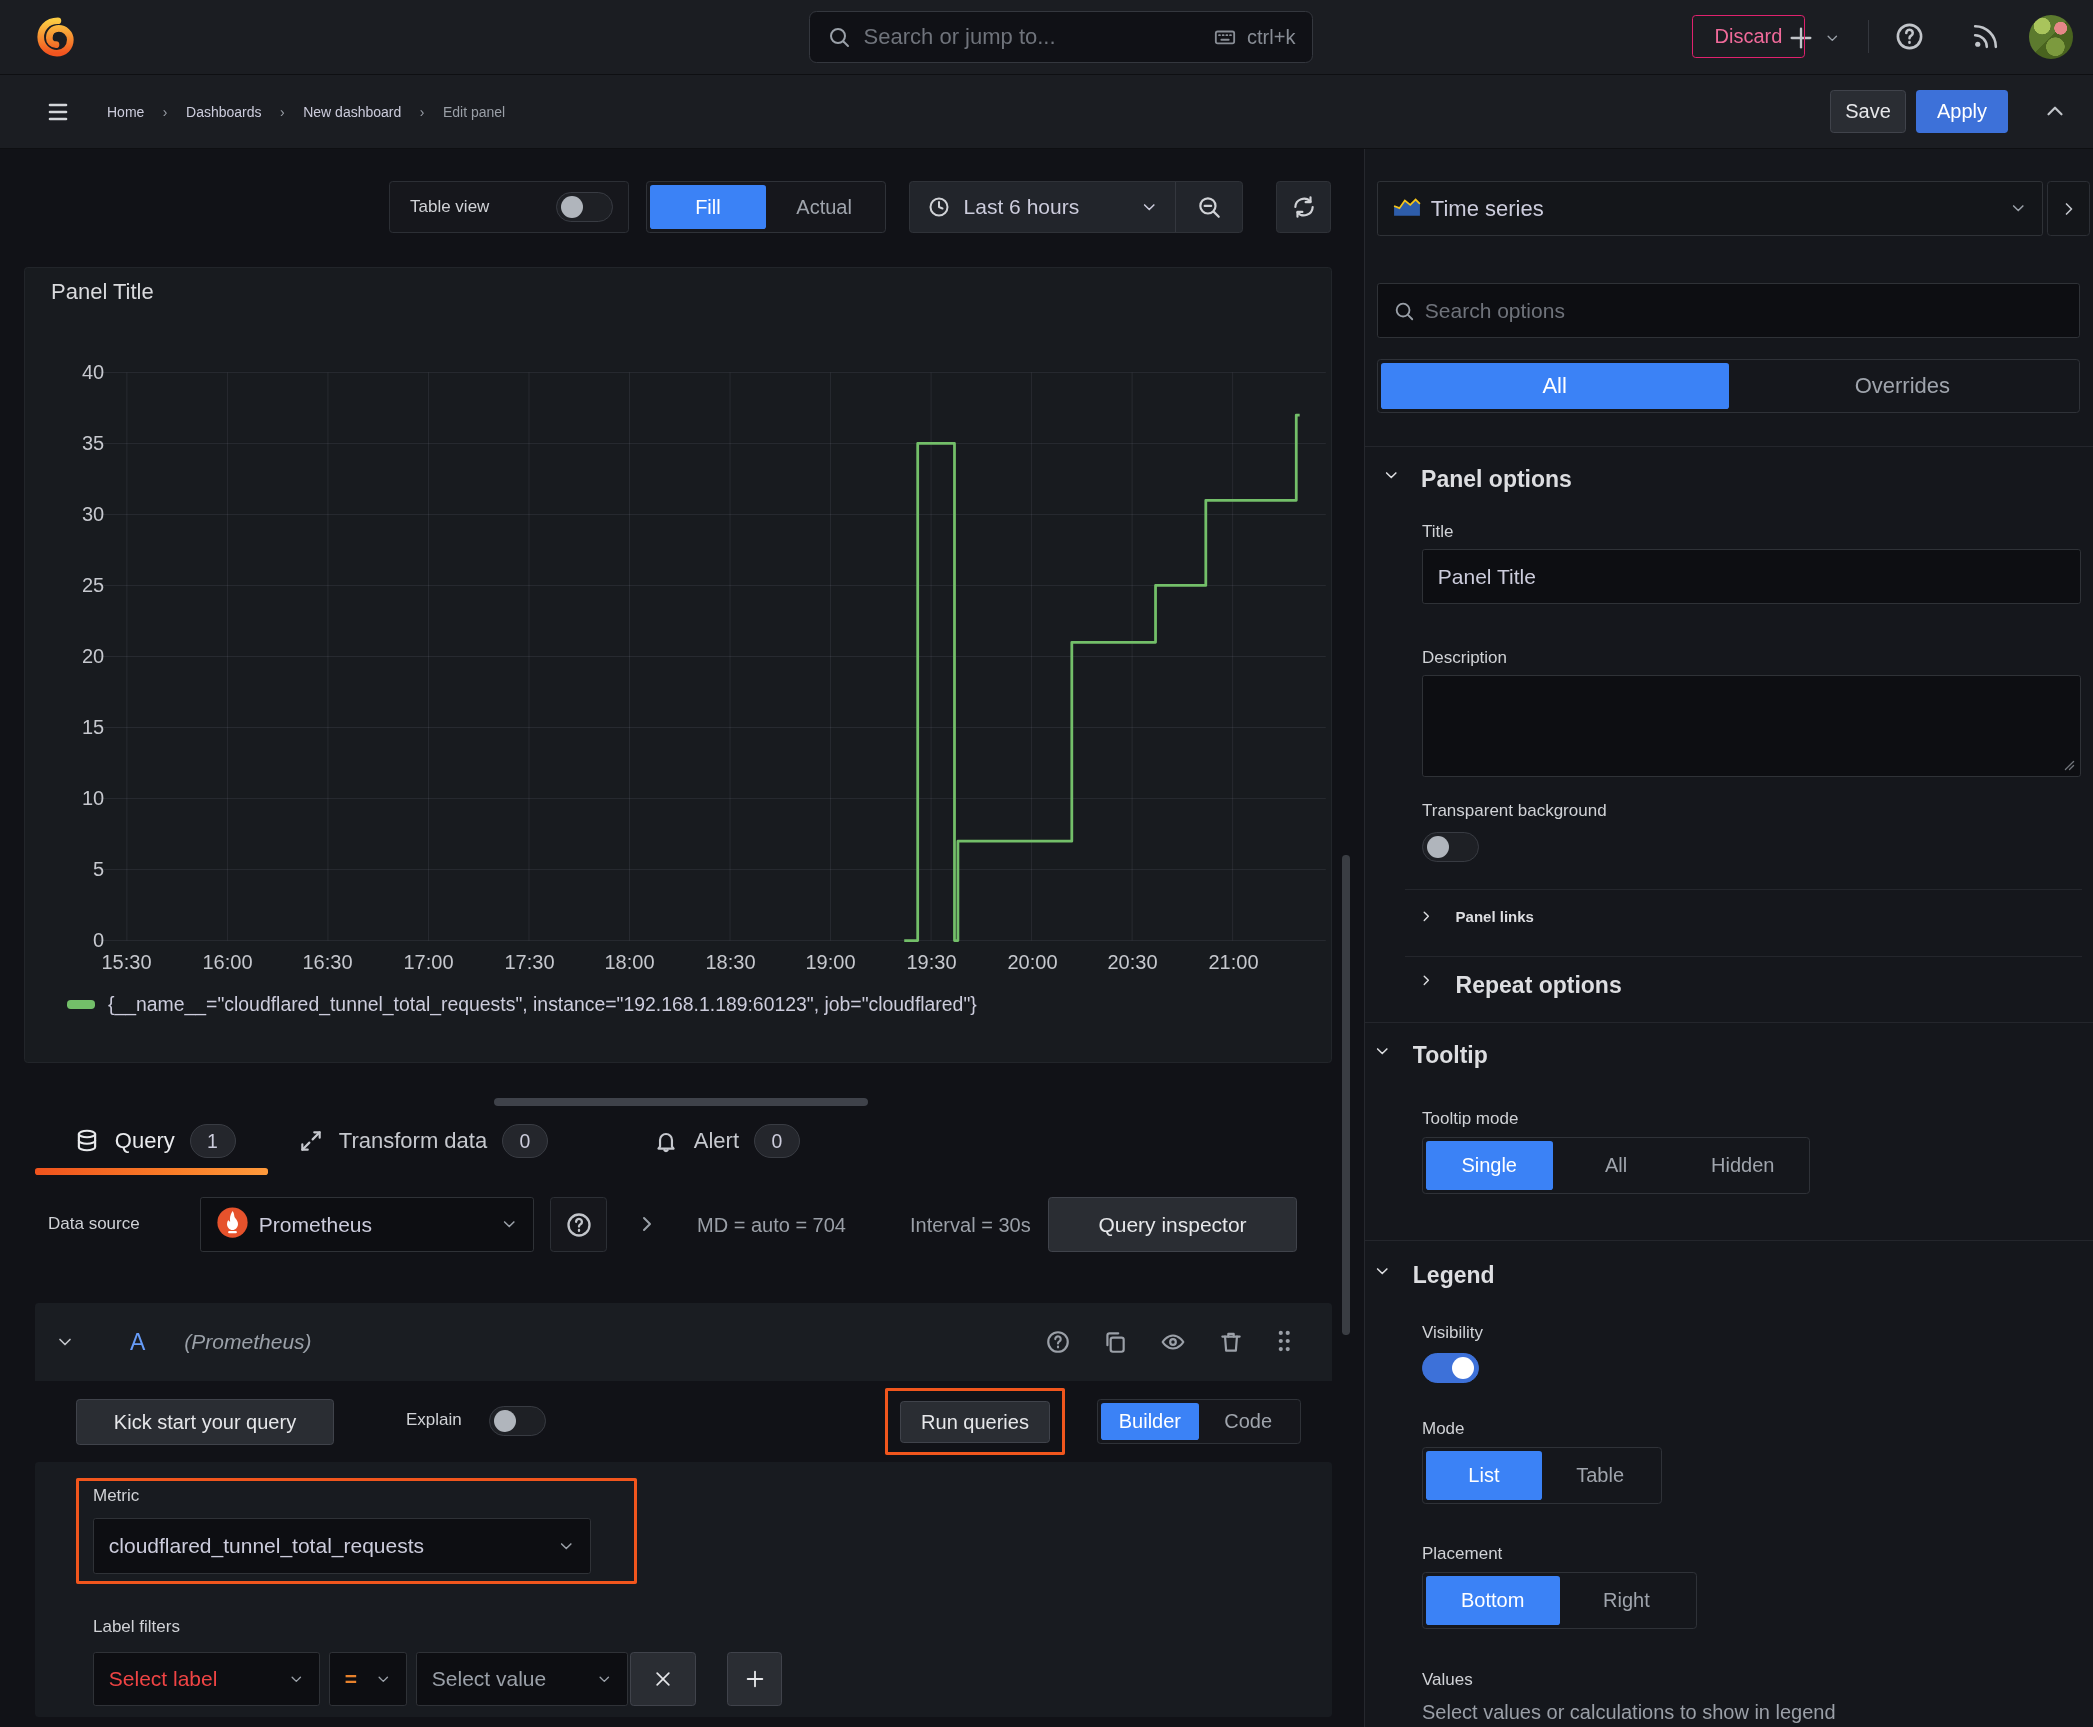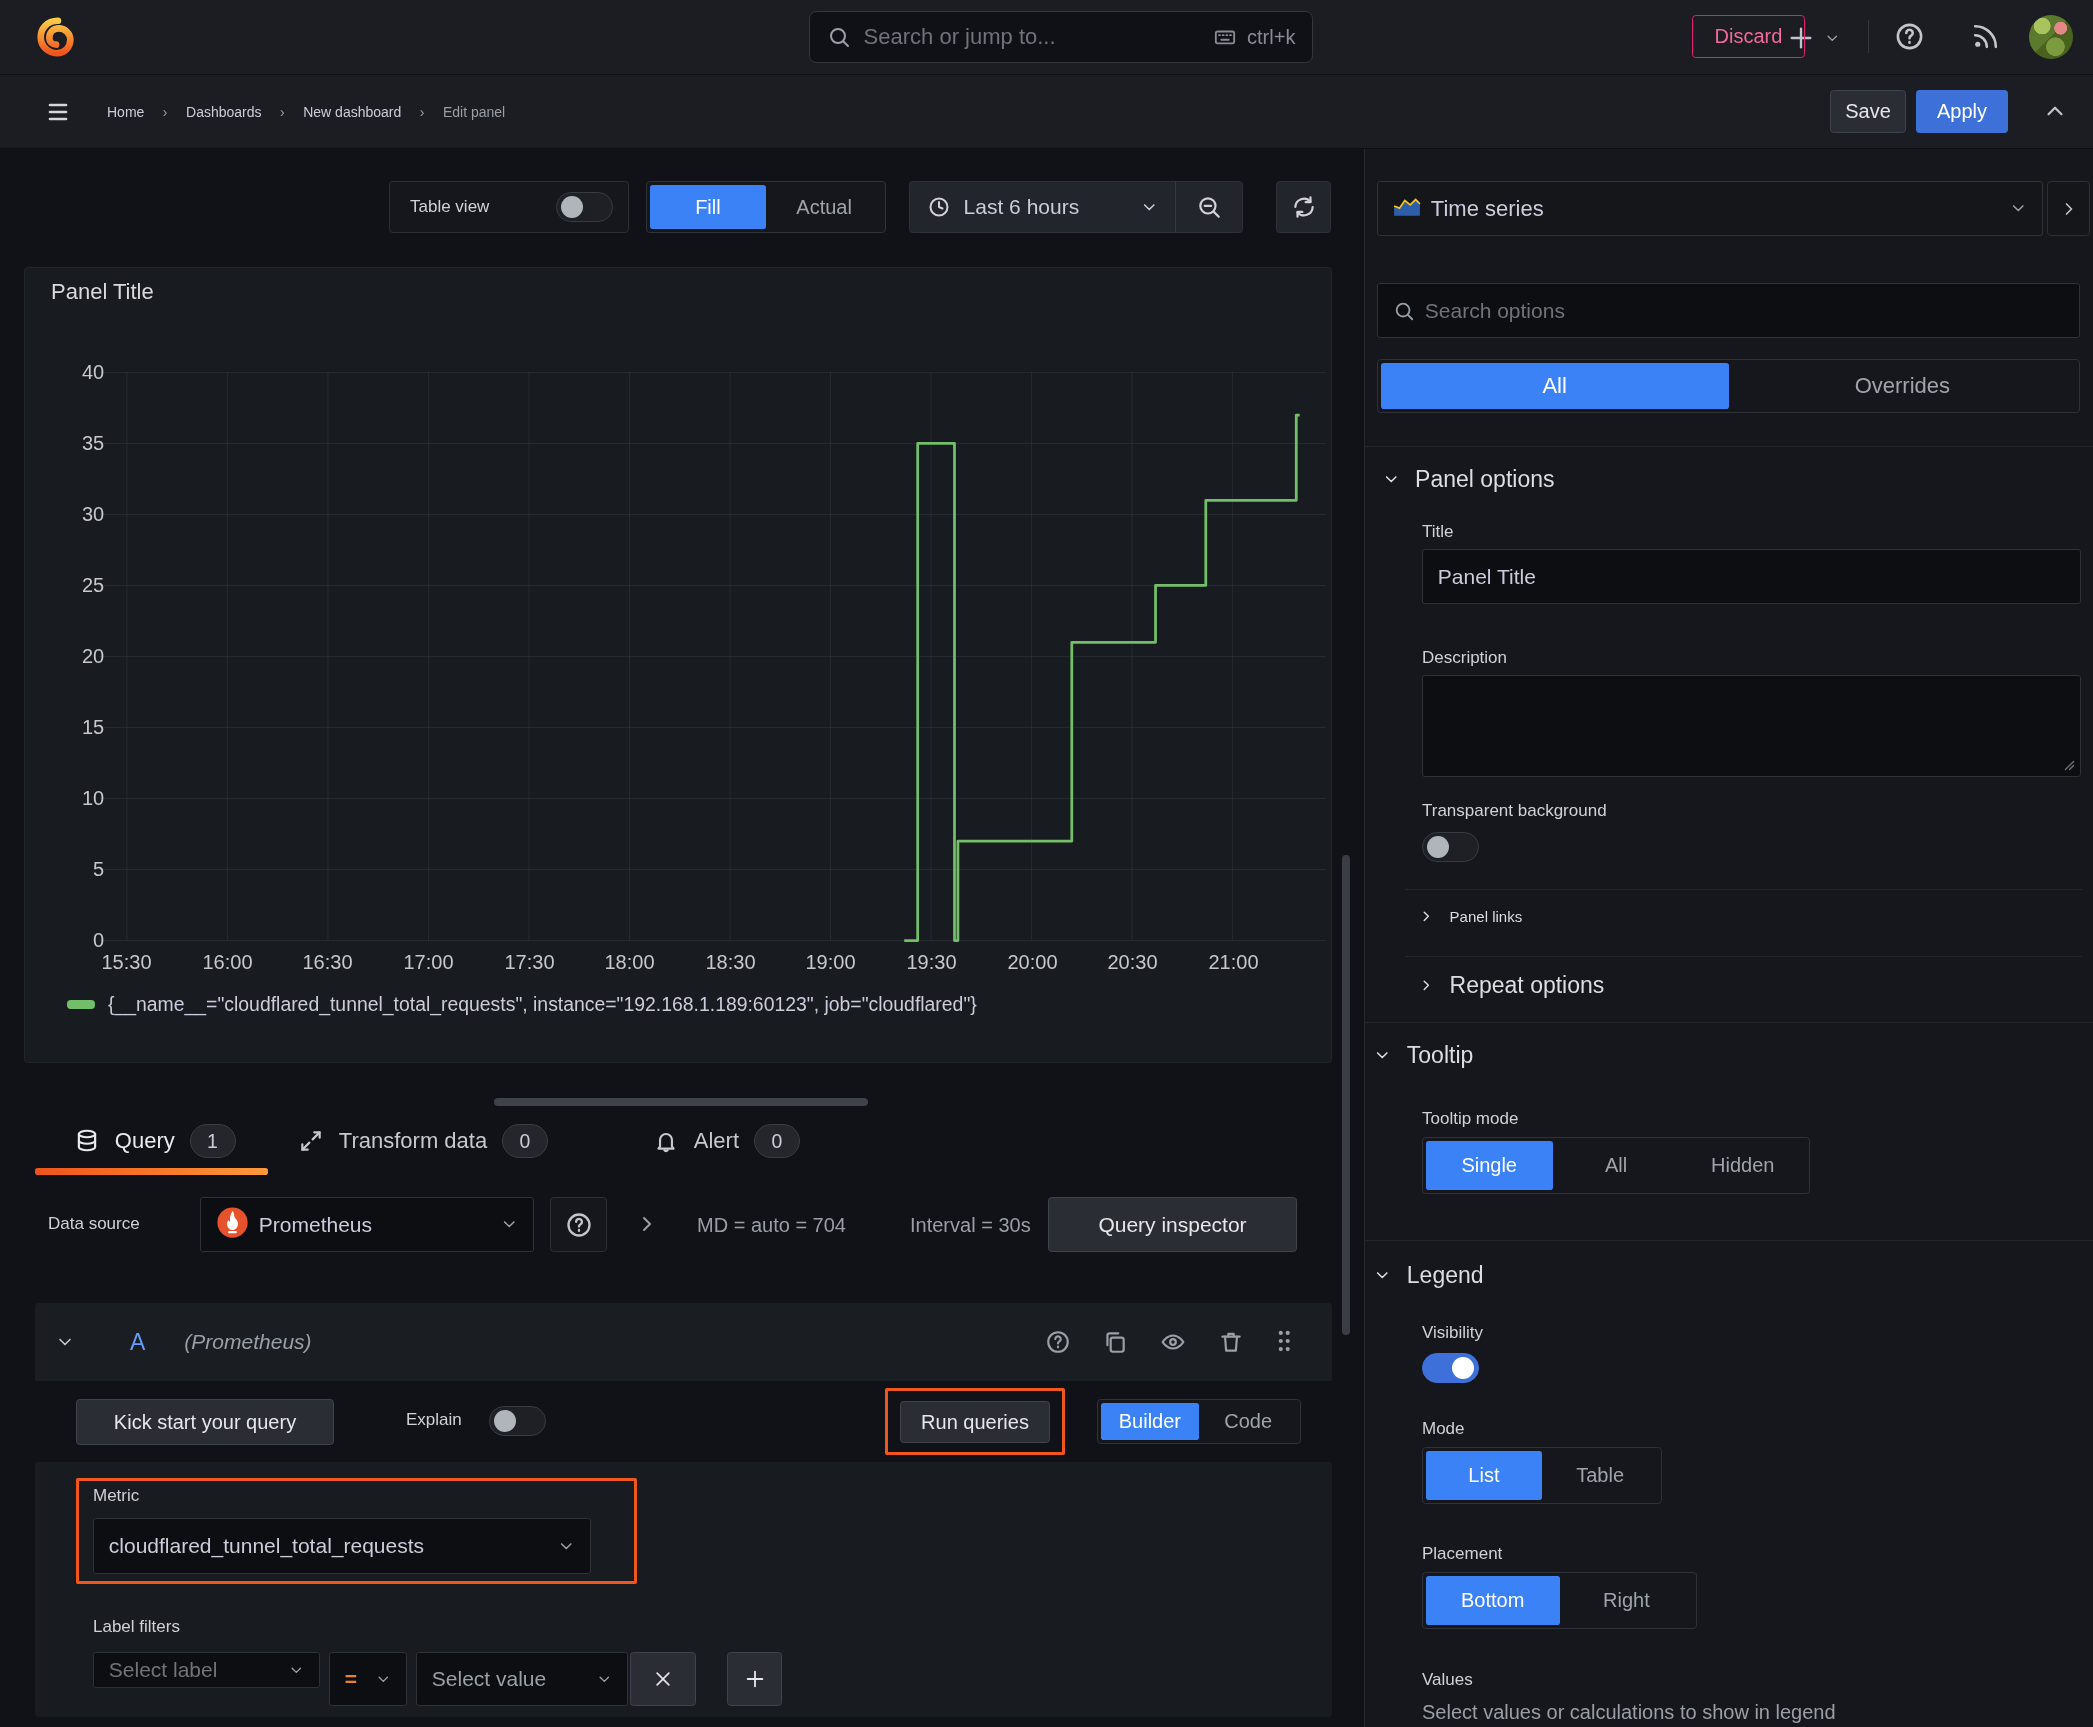--- a/index.html
+++ b/index.html
@@ -21,21 +21,21 @@
 input.raw{background:transparent;border:0;outline:0;color:#ccccdc;font-size:21px;width:100%;font-family:inherit}
 input.raw::placeholder{color:#6f737b}
 textarea.raw{background:transparent;border:0;outline:0;color:#ccccdc;font-size:21px;width:100%;height:100%;resize:none;font-family:inherit}
 .segwrap{display:flex;align-items:stretch;border:0.9px solid #2f3238;border-radius:3.7px;padding:2.8px}
 .segitem{flex:1;display:flex;align-items:center;justify-content:center;color:#9fa4ac;font-size:20px;border-radius:2.8px;padding:0 16.6px;white-space:nowrap}
 .segitem.active{background:#3b82f6;color:#fff;font-weight:500}
 .toggle{position:relative;width:57px;height:29.5px;border-radius:14.8px;background:#1e2025;border:0.9px solid #383b42;cursor:pointer;flex:none}
 .toggle i{position:absolute;top:2.8px;left:3.7px;width:22px;height:22px;border-radius:50%;background:#b0b5bc}
 .toggle.on{background:#3d71d9;border-color:#3d71d9}
 .toggle.on i{left:auto;right:3.7px;background:#fff}
-.sech{font-size:23px;color:#dddee1;font-weight:400;display:flex;align-items:center;gap:15px}
+.sech{font-size:23px;color:#dddee1;font-weight:700;display:flex;align-items:flex-start;gap:21px}
 .divider{position:absolute;height:0.9px;background:#24262c}
 .annot{position:absolute;border:3.7px solid #f1561d;border-radius:1.8px;pointer-events:none}
 .ytick{position:absolute;right:0;width:100%;text-align:right;font-size:20px;color:#c6c8ce;line-height:29.5px}
 .xtick{position:absolute;top:0;width:83px;text-align:center;font-size:20px;color:#c6c8ce}
 .grid{stroke:rgba(204,204,220,0.10);stroke-width:1}
 .badge{min-width:46px;height:34px;border-radius:17.5px;background:#24262c;border:0.9px solid #393c43;display:inline-flex;align-items:center;justify-content:center;font-size:19.4px;color:#ccccdc;padding:0 11px}
 .tab{position:absolute;display:flex;align-items:center;gap:14.8px;font-size:22px;color:#c6c8ce;cursor:pointer}
 .qicons{display:flex;align-items:center;gap:31px;color:#9ba0a8}
 </style>
 </head>
@@ -374,21 +374,21 @@
       <div class="field" style="position:absolute;left:58px;top:56px;width:498px;height:56px">
         <span>cloudflared_tunnel_total_requests</span>
         <span class="chev">
           <svg class="icon" width="18.5" height="18.5" viewBox="0 0 24 24">
               <polyline points="6 9 12 15 18 9"></polyline>
             </svg>
         </span>
       </div>
 
       <span class="lbl" style="position:absolute;left:58px;top:155px">Label filters</span>
-      <div class="field" style="position:absolute;left:58px;top:190px;width:227px;height:36px;color:#737373">
+      <div class="field" style="position:absolute;left:58px;top:190px;width:227px;height:54px;color:#ef4444">
         <span>Select label</span>
         <span class="chev">
           <svg class="icon" width="16.6" height="16.6" viewBox="0 0 24 24">
               <polyline points="6 9 12 15 18 9"></polyline>
             </svg>
         </span>
       </div>
       <div class="field" style="position:absolute;left:294px;top:190px;width:78px;height:54px">
         <span style="color:#e8822c;font-weight:600">=</span>
         <span class="chev">

